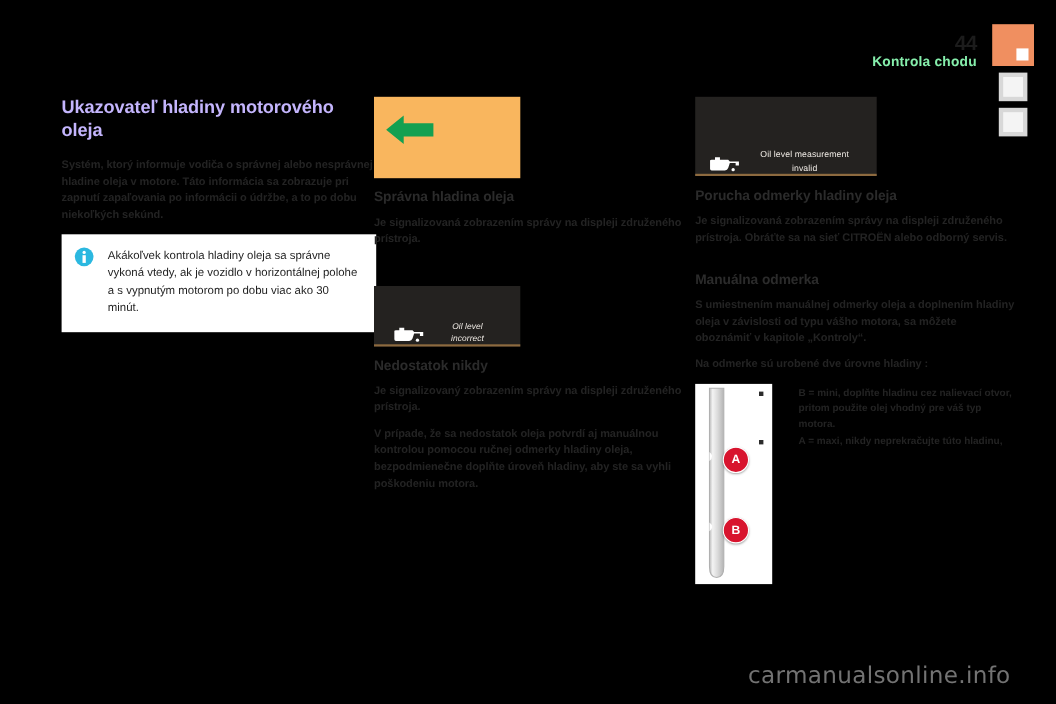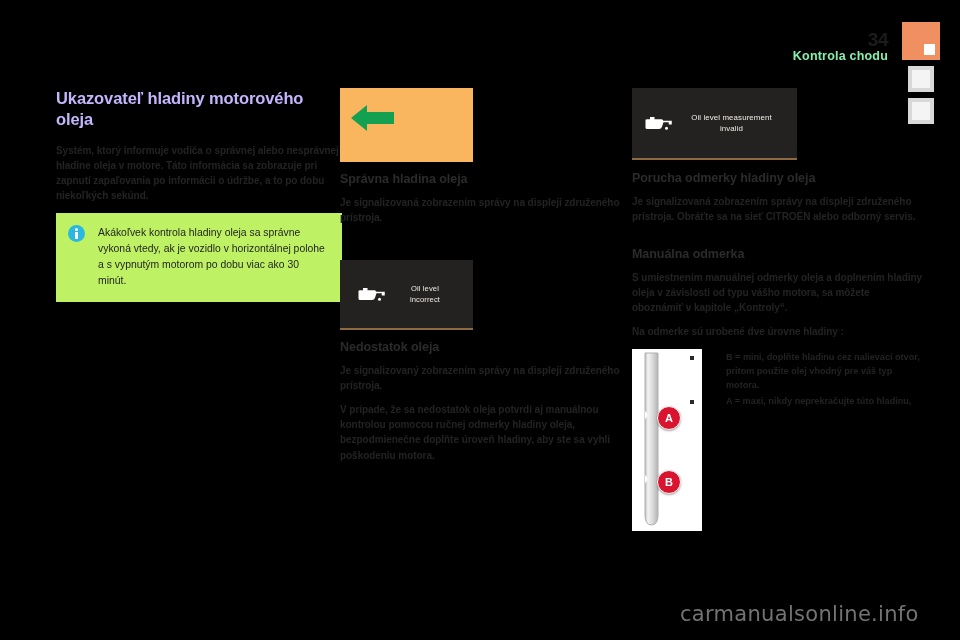--- a/index.html
+++ b/index.html
@@ -44,21 +44,21 @@
     font-weight:bold;color:#2b2b2b;letter-spacing:-.05px;
   }
   p.body{
     margin:0 0 9px 0;font-size:10px;line-height:1.52;
     font-weight:bold;color:#232323;letter-spacing:-.05px;
   }
   p.body:last-child{margin-bottom:0;}
 
   
   .infobox{
-    margin-top:1px;background:#bef264;color:#222;
+    margin-top:1px;background:#ffffff;color:#222;
     padding:12px 14px 13px 42px;position:relative;width:286px;
     box-sizing:border-box;
   }
   .info-icon{
     position:absolute;left:12px;top:12px;width:17px;height:17px;
     border-radius:50%;background:#2bb8e0;
   }
   .info-icon::before{
     content:"";position:absolute;left:7px;top:3px;width:3px;height:3px;
     background:#fff;border-radius:50%;
@@ -74,23 +74,23 @@
   
   .fig-orange{
     width:133px;height:74px;background:#f9b65e;margin:0 0 10px 0;position:relative;
   }
   .arrow-left{position:absolute;left:11px;top:14px;}
 
   .fig-display{
     background:#242220;border-bottom:2px solid #8d6a3f;
     position:relative;box-sizing:border-box;
   }
-  .fig-display.mid{width:133px;height:70px;margin:0 0 10px 0;padding:0;}
+  .fig-display.mid{width:133px;height:55px;margin:0 0 10px 0;padding:0;font-style:italic;}
   .fig-display.right{width:165px;height:72px;margin:0 0 11px 0;}
-  .disp-inner{position:absolute;inset:0;display:flex;align-items:center;}
+  .disp-inner{position:absolute;inset:0;display:flex;align-items:flex-end;}
   .oilcan{margin-left:17px;flex:0 0 auto;}
   .disp-text{
     font-size:7.6px;line-height:1.45;color:#efeae4;text-align:center;
     font-weight:normal;flex:1;padding-right:10px;letter-spacing:.1px;
   }
   .fig-display.right .oilcan{margin-left:12px;}
   .fig-display.right .disp-text{font-size:7.9px;padding-right:8px;}
 
   
   .dipwrap{position:relative;margin-top:10px;height:182px;}
@@ -113,21 +113,21 @@
     font-size:21px;color:#737373;letter-spacing:.3px;line-height:1;
     font-family:"DejaVu Sans",sans-serif;
   }
 </style>
 </head>
 <body>
 
 <div class="page">
 
   <div class="header">
-    <div class="hdr-num">34</div>
+    <div class="hdr-num">44</div>
     <div class="hdr-title">Kontrola chodu</div>
     <div class="tabs">
       <div class="tab active">
           <span class="sq"></span>
         </div>
       <div class="tab idle">
           <span class="sq"></span>
         </div>
       <div class="tab idle">
           <span class="sq"></span>
@@ -164,21 +164,21 @@
           <path d="M2 8 L2 18 Q2 20 4 20 L20 20 Q23 20 24 17 L26 11 L33 11 L33 14 L37 14 L37 9 L26 9 L24 7 L14 7 L14 4 L8 4 L8 7 L4 7 Q2 7 2 8 Z" fill="#ffffff"></path>
           <circle cx="30" cy="19" r="2" fill="#ffffff"></circle>
         </svg>
         <div class="disp-text">
           <span>Oil level</span><br>
           <span>incorrect</span>
         </div>
       </div>
     </div>
 
-    <h2 class="sub">Nedostatok oleja</h2>
+    <h2 class="sub">Nedostatok nikdy</h2>
     <p class="body">Je signalizovaný zobrazením správy na displeji združeného prístroja.</p>
     <p class="body">V prípade, že sa nedostatok oleja potvrdí aj manuálnou kontrolou pomocou ručnej odmerky hladiny oleja, bezpodmienečne doplňte úroveň hladiny, aby ste sa vyhli poškodeniu motora.</p>
   </div>
 
   <div class="col col-right">
 
     <div class="fig-display right">
       <div class="disp-inner">
         <svg class="oilcan" width="30" height="18" viewBox="0 0 40 24">
           <path d="M2 8 L2 18 Q2 20 4 20 L20 20 Q23 20 24 17 L26 11 L33 11 L33 14 L37 14 L37 9 L26 9 L24 7 L14 7 L14 4 L8 4 L8 7 L4 7 Q2 7 2 8 Z" fill="#ffffff"></path>

